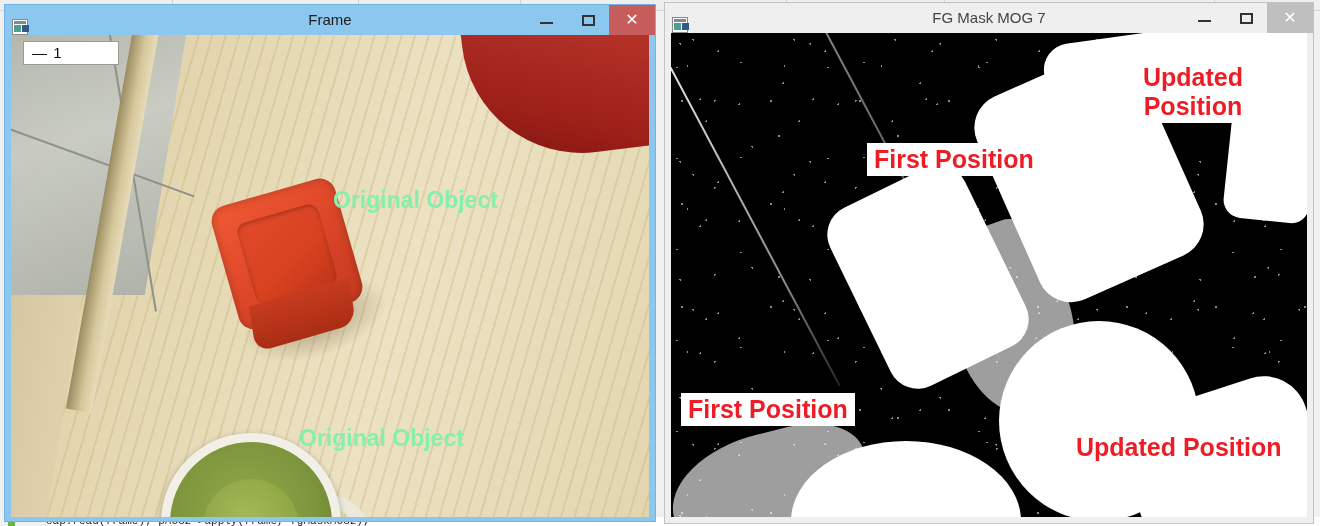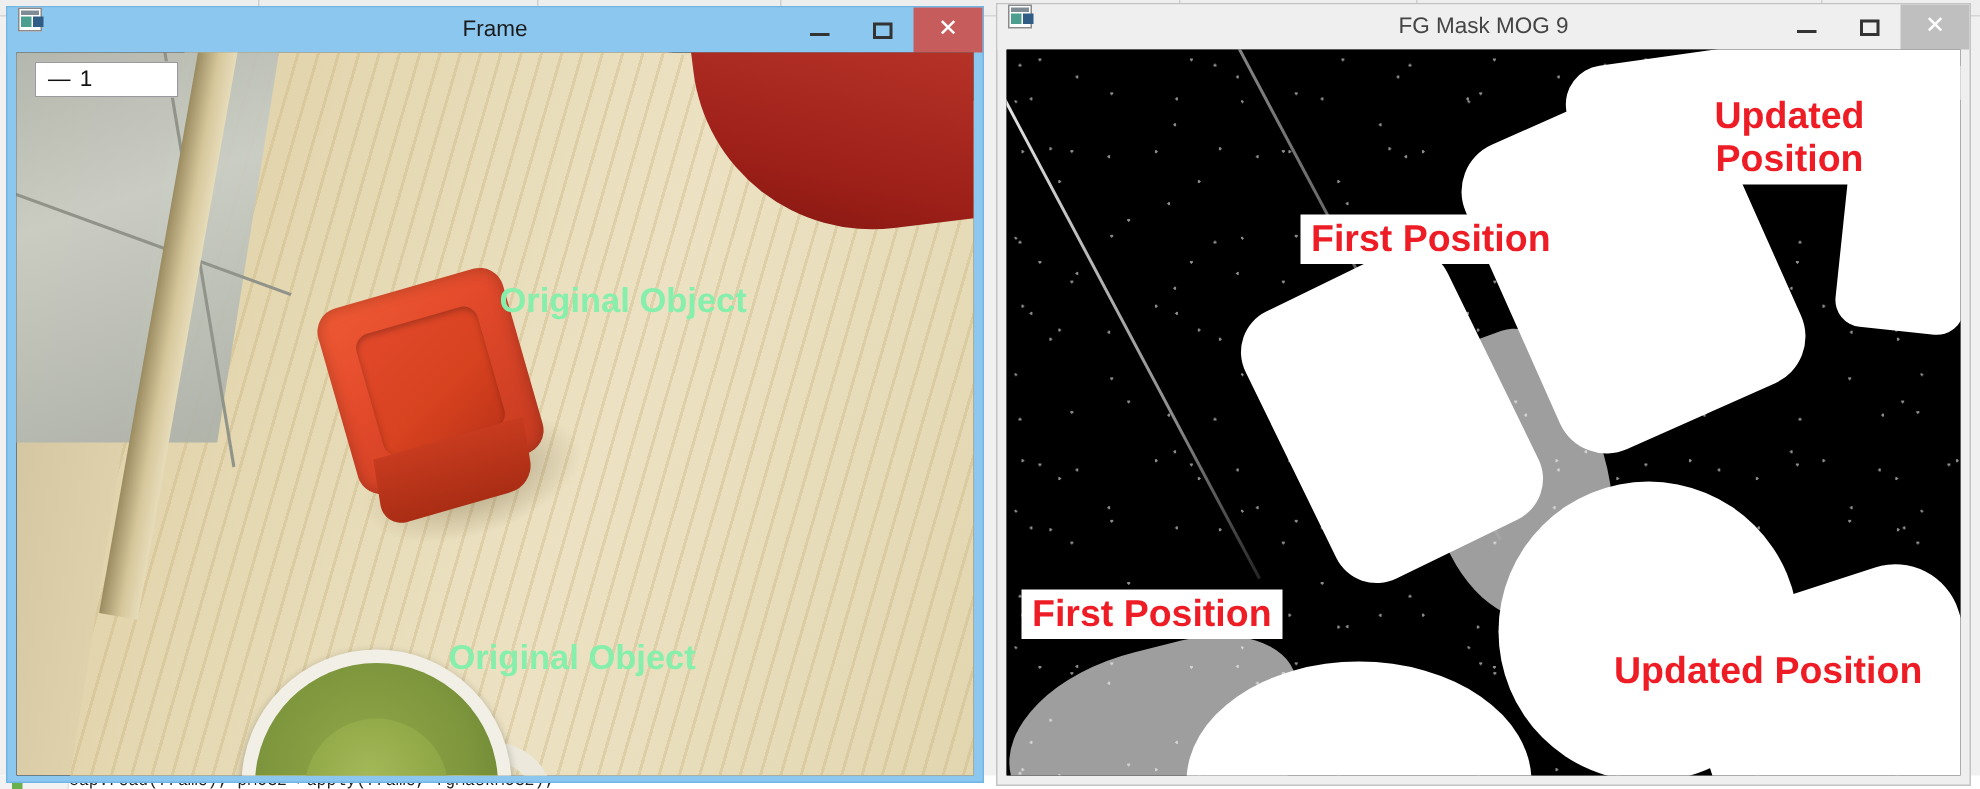--- a/index.html
+++ b/index.html
@@ -68,21 +68,21 @@
 
   
   .win {
     position: absolute;
     box-sizing: border-box;
   }
   .win .titlebar {
     position: relative;
     height: 30px;
     display: flex;
-    align-items: flex-start;
+    align-items: flex-end;
     box-sizing: border-box;
   }
   .win .win-icon {
     width: 16px; height: 16px;
     margin-left: 7px;
     flex: 0 0 auto;
     position: relative;
     background: #ffffff;
     border: 1px solid #8a8a8a;
     box-sizing: border-box;
@@ -555,21 +555,21 @@
 
       <div class="photo-label" id="photo-label-0">Original Object</div>
       <div class="photo-label" id="photo-label-1">Original Object</div>
     </div>
   </div>
 
   <div class="win inactive" id="win-mask">
 
     <div class="titlebar">
       <div class="win-icon"></div>
-      <div class="title-text">FG Mask MOG 9</div>
+      <div class="title-text">FG Mask MOG 7</div>
       <div class="controls">
         <div class="ctl">
           <span class="glyph-min"></span>
         </div>
         <div class="ctl">
           <span class="glyph-max"></span>
         </div>
         <div class="ctl close">
           <span class="glyph-close">✕</span>
         </div>

